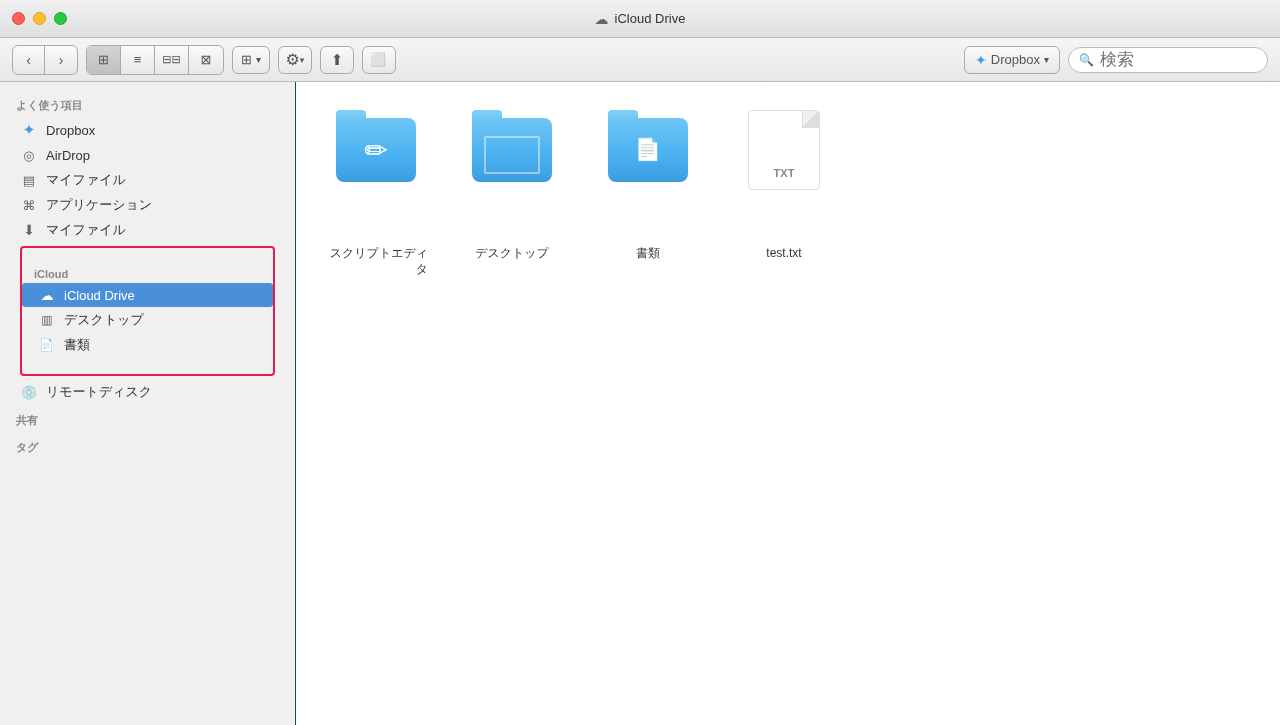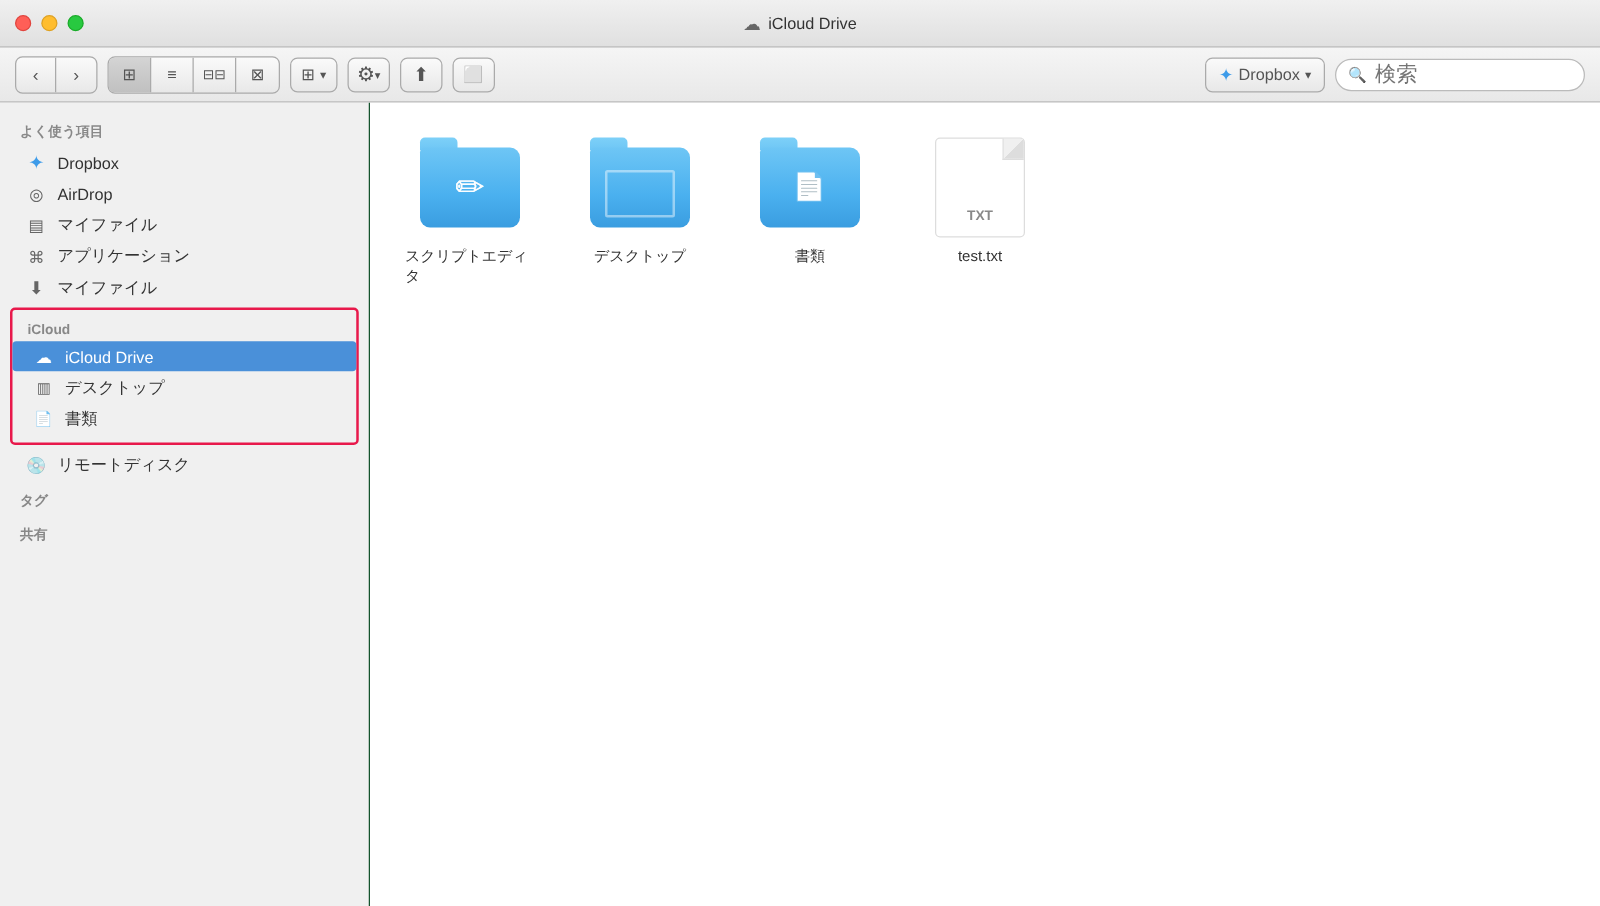--- a/index.html
+++ b/index.html
@@ -225,22 +225,22 @@
       justify-content: center;
       font-size: 14px;
       color: #666;
       flex-shrink: 0;
     }
 
     
     .icloud-section {
       border: 2px solid #e8194b;
       border-radius: 4px;
-      margin: 4px 8px;
-      padding: 6px 0;
+      margin: 4px 20px;
+      padding: 16px 0;
     }
     .icloud-section-title {
       font-size: 11px;
       color: #888;
       font-weight: 600;
       padding: 4px 12px 2px;
     }
     .icloud-section .sidebar-item {
       margin: 1px 0;
       border-radius: 3px;
@@ -336,22 +336,23 @@
     }
     .txt-label {
       font-size: 11px;
       color: #888;
       font-weight: 600;
     }
 
     .file-name {
       font-size: 12px;
       color: #333;
-      text-align: left;
+      text-align: right;
       line-height: 1.3;
+      margin-top: 48px;
     }
 
     .download-badge {
       font-size: 12px;
       color: #888;
       margin-left: 2px;
     }
 
     
     .dropbox-icon {
@@ -505,23 +506,23 @@
         <span>書類</span>
       </div>
     </div>
 
 
     <div class="sidebar-item">
       <span class="sidebar-icon device-icon">💿</span>
       <span>リモートディスク</span>
     </div>
 
+    <div class="sidebar-section-title">共有</div>
+
     <div class="sidebar-section-title">タグ</div>
-
-    <div class="sidebar-section-title">共有</div>
   </div>
 
   <div class="content">
     <div class="file-grid">
 
       <div class="file-item">
         <div class="file-icon">
           <div class="folder-icon folder-script">
             <div class="folder-tab"></div>
             <div class="folder-body" style="background: linear-gradient(180deg, #6ec6f5 0%, #4ab0ef 60%, #3a9de0 100%);">

